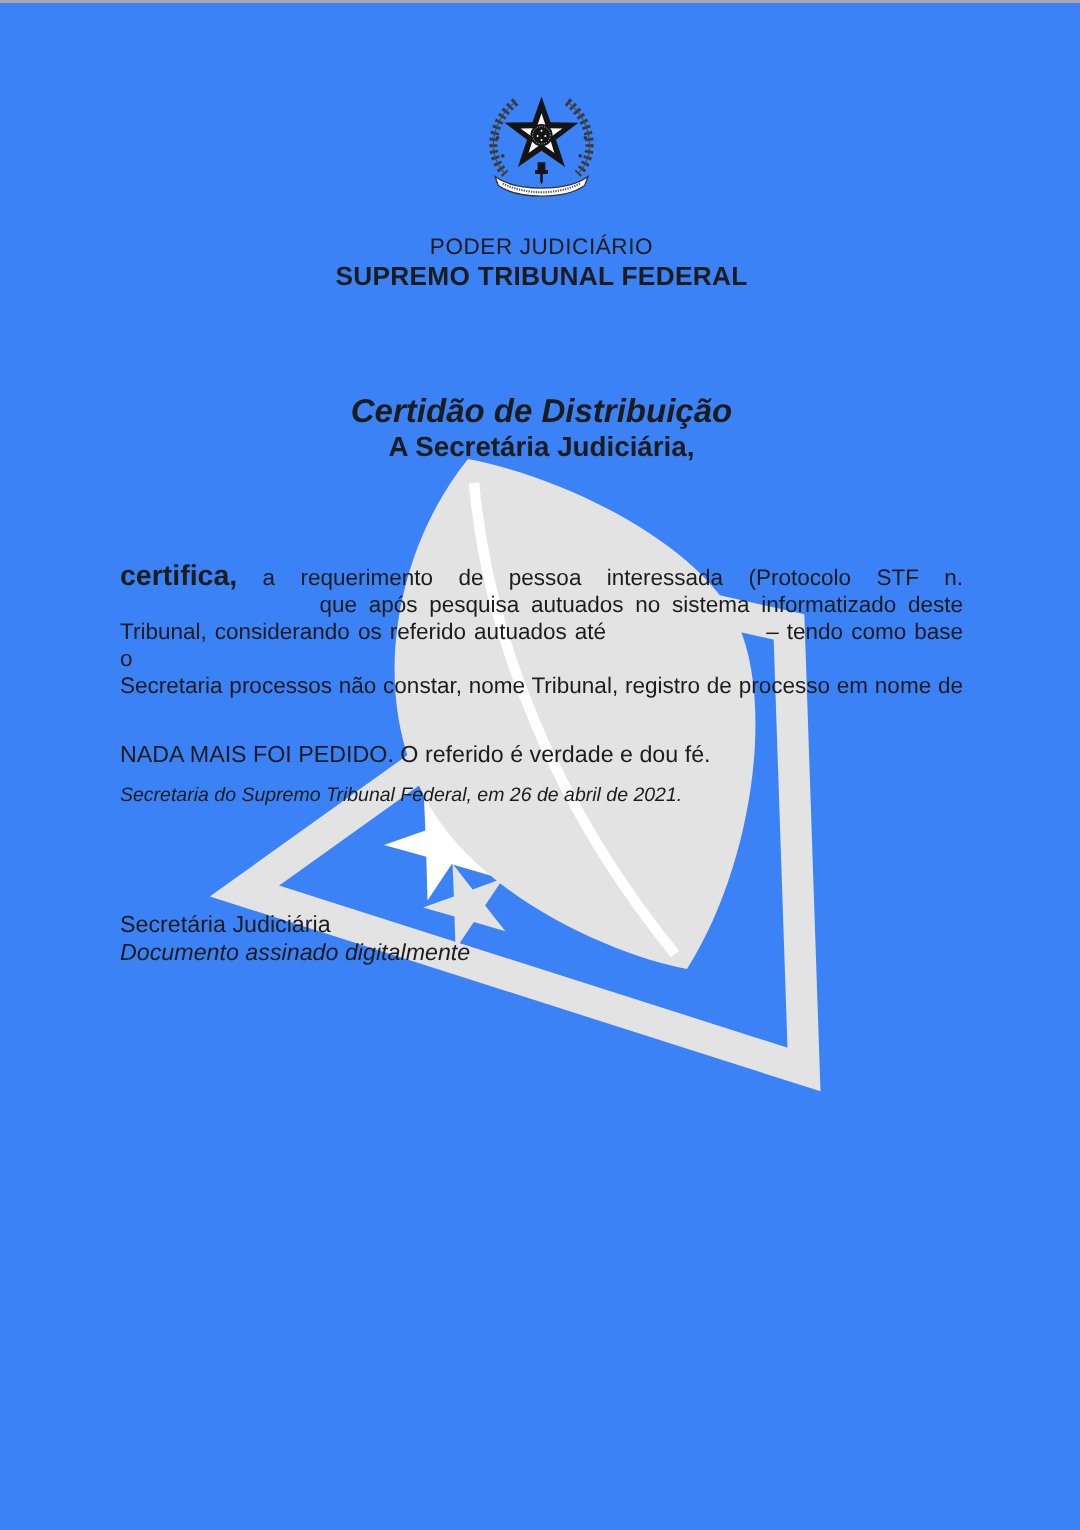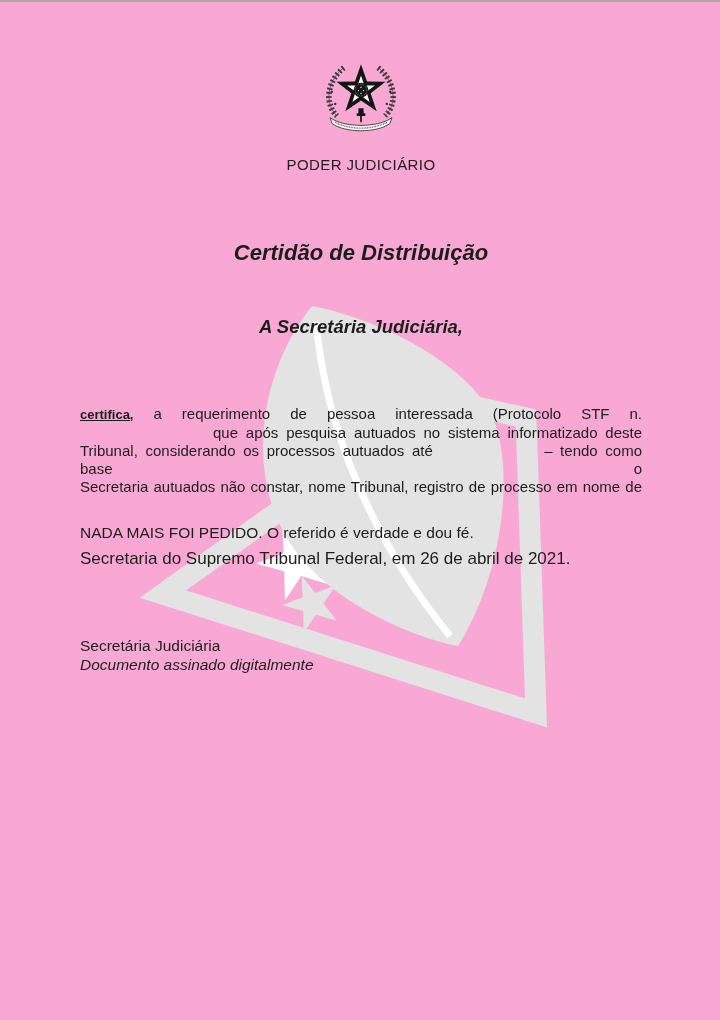--- a/index.html
+++ b/index.html
@@ -1,35 +1,35 @@
 <!DOCTYPE html>
 <html><head>
 <meta charset="utf-8">
 <style>
   html,body{margin:0;padding:0;background:#ffffff;}
   body{width:720px;height:1020px;overflow:hidden;
        font-family:"Liberation Sans","DejaVu Sans",sans-serif;color:#1c1c1c;}
-  .page{position:relative;width:720px;height:1020px;background:#f9a8d4;}
+  .page{position:relative;width:720px;height:1020px;background:#3b82f6;}
   .topline{position:absolute;top:0;left:0;width:720px;height:2px;background:#a9a9a9;}
   .watermark{position:absolute;top:0;left:0;width:720px;height:1020px;z-index:0;}
   .content{position:relative;z-index:1;padding:51px 78px 0 80px;}
   .center{text-align:center;}
   .arms{display:block;margin:0 auto;width:86px;height:92px;}
   .org1{font-size:15px;line-height:18px;margin-top:13px;letter-spacing:.4px;}
   .org2{font-size:17.5px;font-weight:bold;line-height:21px;letter-spacing:.2px;}
   .title{font-size:22px;font-weight:bold;line-height:26px;margin-top:66px;font-style:italic;}
-  .salut{font-size:18.5px;font-weight:bold;line-height:22px;margin-top:50px;font-style:italic;}
+  .salut{font-size:18.5px;font-weight:bold;line-height:22px;}
   .para{margin-top:67px;font-size:15px;line-height:18px;}
   .pline{text-align:justify;text-align-last:justify;}
   .pline-indent{padding-left:133px;}
-  .certify{font-weight:bold;font-size:13px;line-height:18px;text-decoration:underline;}
+  .certify{font-weight:bold;font-size:19px;line-height:18px;}
   .b{font-weight:normal;}
   .gap3{display:inline-block;width:96px;height:1px;}
   .closing1{margin-top:27px;font-size:15.5px;line-height:19px;}
-  .closing2{margin-top:7px;font-size:17px;line-height:19px;}
+  .closing2{margin-top:7px;font-size:13px;line-height:19px;font-style:italic;}
   .sig{margin-top:68px;font-size:15.5px;line-height:19px;}
   .sig-digital{font-style:italic;}
 </style>
 </head>
 <body>
 
 <div class="page">
 
   <div class="watermark">
     <svg width="720" height="1020" viewBox="0 0 720 1020" xmlns="http://www.w3.org/2000/svg">
@@ -62,30 +62,31 @@
         <circle cx="47" cy="42.6" r="0.8" fill="#fff"></circle>
       <circle cx="53" cy="42.6" r="0.8" fill="#fff"></circle>
         <circle cx="50" cy="45.8" r="0.8" fill="#fff"></circle>
       <path d="M47,63 h6 v6 h2 v3 h-10 v-3 h2 Z" fill="#141414"></path>
       <path d="M49,72 h2 v6 l-1,2.2 l-1,-2.2 Z" fill="#141414"></path>
       <path d="M14,74 C30,86 70,86 86,74 L83.5,81 C68,92 32,92 16.5,81 Z" fill="#fdfdfd" stroke="#333" stroke-width="1"></path>
       <path d="M20,79.5 C38,88.5 62,88.5 80,79.5" stroke="#555" stroke-width="1.6" stroke-dasharray="1 0.9" fill="none"></path>
     </svg>
 
     <div class="center org1">PODER JUDICIÁRIO</div>
+    <div class="center org2">SUPREMO TRIBUNAL FEDERAL</div>
 
     <div class="center title">Certidão de Distribuição</div>
 
     <div class="center salut">A Secretária Judiciária,</div>
 
     <div class="para">
       <div class="pline"><span class="certify">certifica,</span> <span>a requerimento de pessoa interessada (Protocolo STF n.</span></div>
       <div class="pline pline-indent">que após pesquisa autuados no sistema informatizado deste</div>
-      <div class="pline"><span>Tribunal, considerando os processos autuados até</span> <span class="gap3"></span> <span>– tendo como base o</span></div>
-      <div class="pline"><span>Secretaria autuados </span><span class="b">não constar</span><span>, </span><span class="b">nome Tribunal</span><span>, registro de </span><span class="b">processo</span><span> em nome de</span></div>
+      <div class="pline"><span>Tribunal, considerando os referido autuados até</span> <span class="gap3"></span> <span>– tendo como base o</span></div>
+      <div class="pline"><span>Secretaria processos </span><span class="b">não constar</span><span>, </span><span class="b">nome Tribunal</span><span>, registro de </span><span class="b">processo</span><span> em nome de</span></div>
     </div>
 
     <div class="closing1">NADA MAIS FOI PEDIDO. O referido é verdade e dou fé.</div>
     <div class="closing2">Secretaria do Supremo Tribunal Federal, em 26 de abril de 2021.</div>
 
     <div class="sig">
       <div>Secretária Judiciária</div>
       <div class="sig-digital">Documento assinado digitalmente</div>
     </div>
 

